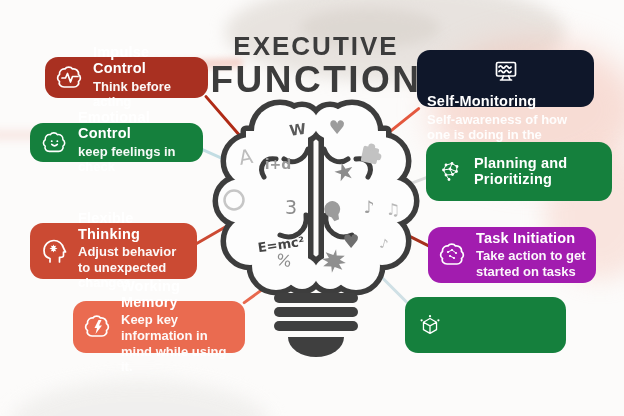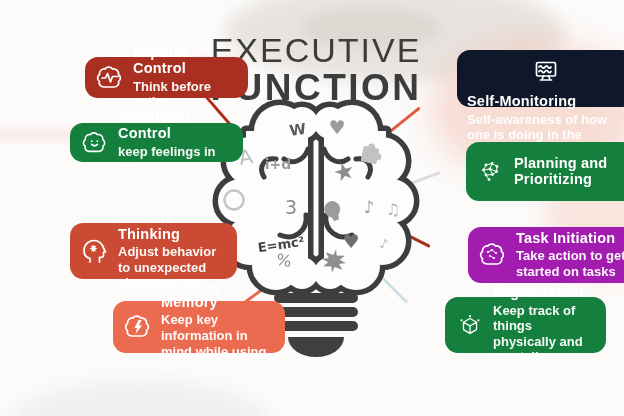--- a/index.html
+++ b/index.html
@@ -15,26 +15,26 @@
   .b4{left:128px;top:60px;width:115px;height:9px;background:#eba89a;opacity:.5;filter:blur(3px);border-radius:5px;transform:rotate(-2deg);}
   .b5{left:-10px;top:130px;width:150px;height:10px;background:#f0c4bb;opacity:.35;filter:blur(4px);border-radius:5px;}
   .b6{left:10px;top:380px;width:260px;height:90px;background:#efeeec;opacity:.85;filter:blur(9px);}
   .b7{left:300px;top:8px;width:140px;height:40px;background:#cfc8c0;opacity:.4;filter:blur(6px);}
 
   
   .line{position:absolute;z-index:1;height:3px;border-radius:2px;transform-origin:0 50%;}
 
   
   #title{position:absolute;z-index:3;left:316px;top:33px;transform:translateX(-50%);text-align:center;color:#3c3c3c;white-space:nowrap;}
-  #title .t1{font-size:34px;font-weight:400;letter-spacing:2px;line-height:1.0;}
+  #title .t1{font-size:26px;font-weight:700;letter-spacing:2px;line-height:1.0;}
   #title .t2{font-size:37px;font-weight:800;letter-spacing:2.5px;line-height:1.0;margin-top:2px;}
 
   
   .card{position:absolute;z-index:3;display:flex;align-items:center;gap:8px;border-radius:13px;
-        padding:6px 10px;box-sizing:border-box;color:#fff;margin-left:40px;}
+        padding:6px 10px;box-sizing:border-box;color:#fff;}
   .card .ic{flex:0 0 30px;display:flex;align-items:center;justify-content:center;}
   .card .tt{font-size:14.5px;font-weight:800;line-height:1.08;letter-spacing:.2px;}
   .card .ss{font-size:13px;font-weight:600;line-height:1.2;margin-top:2px;opacity:.96;}
   .c-darkred{background:#a93021;}
   .c-darkred2{background:#a21caf;}
   .c-red{background:#cb4a33;}
   .c-coral{background:#ea6b50;}
   .c-coral2{background:#0f172a;flex-direction:column;}
   .c-blue{background:#15803d;}
   .c-blue .tt,.c-blue .ss{color:#ffffff;}
@@ -256,19 +256,15 @@
 
   <div class="card c-blue" style="left:405px;top:297px;width:161px;height:56px;">
     <span class="ic">
       <svg class="icsvg" width="28" height="28" viewBox="0 0 30 30" style="stroke-width:1.4;">
         <path d="M8,12 L15,8 L22,12 V20 L15,24 L8,20 Z M8,12 L15,16 L22,12 M15,16 V24"></path>
         <circle cx="15" cy="5.5" r="1.2" fill="#fff" stroke="none"></circle>
         <circle cx="6" cy="10" r="1.2" fill="#fff" stroke="none"></circle>
         <circle cx="24" cy="10" r="1.2" fill="#fff" stroke="none"></circle>
       </svg>
     </span>
-    <div class="tx">
-      <div class="tt">Organization</div>
-      <div class="ss">Keep track of things physically and mentally.</div>
-    </div>
   </div>
 
 </div>
 
 </body></html>

